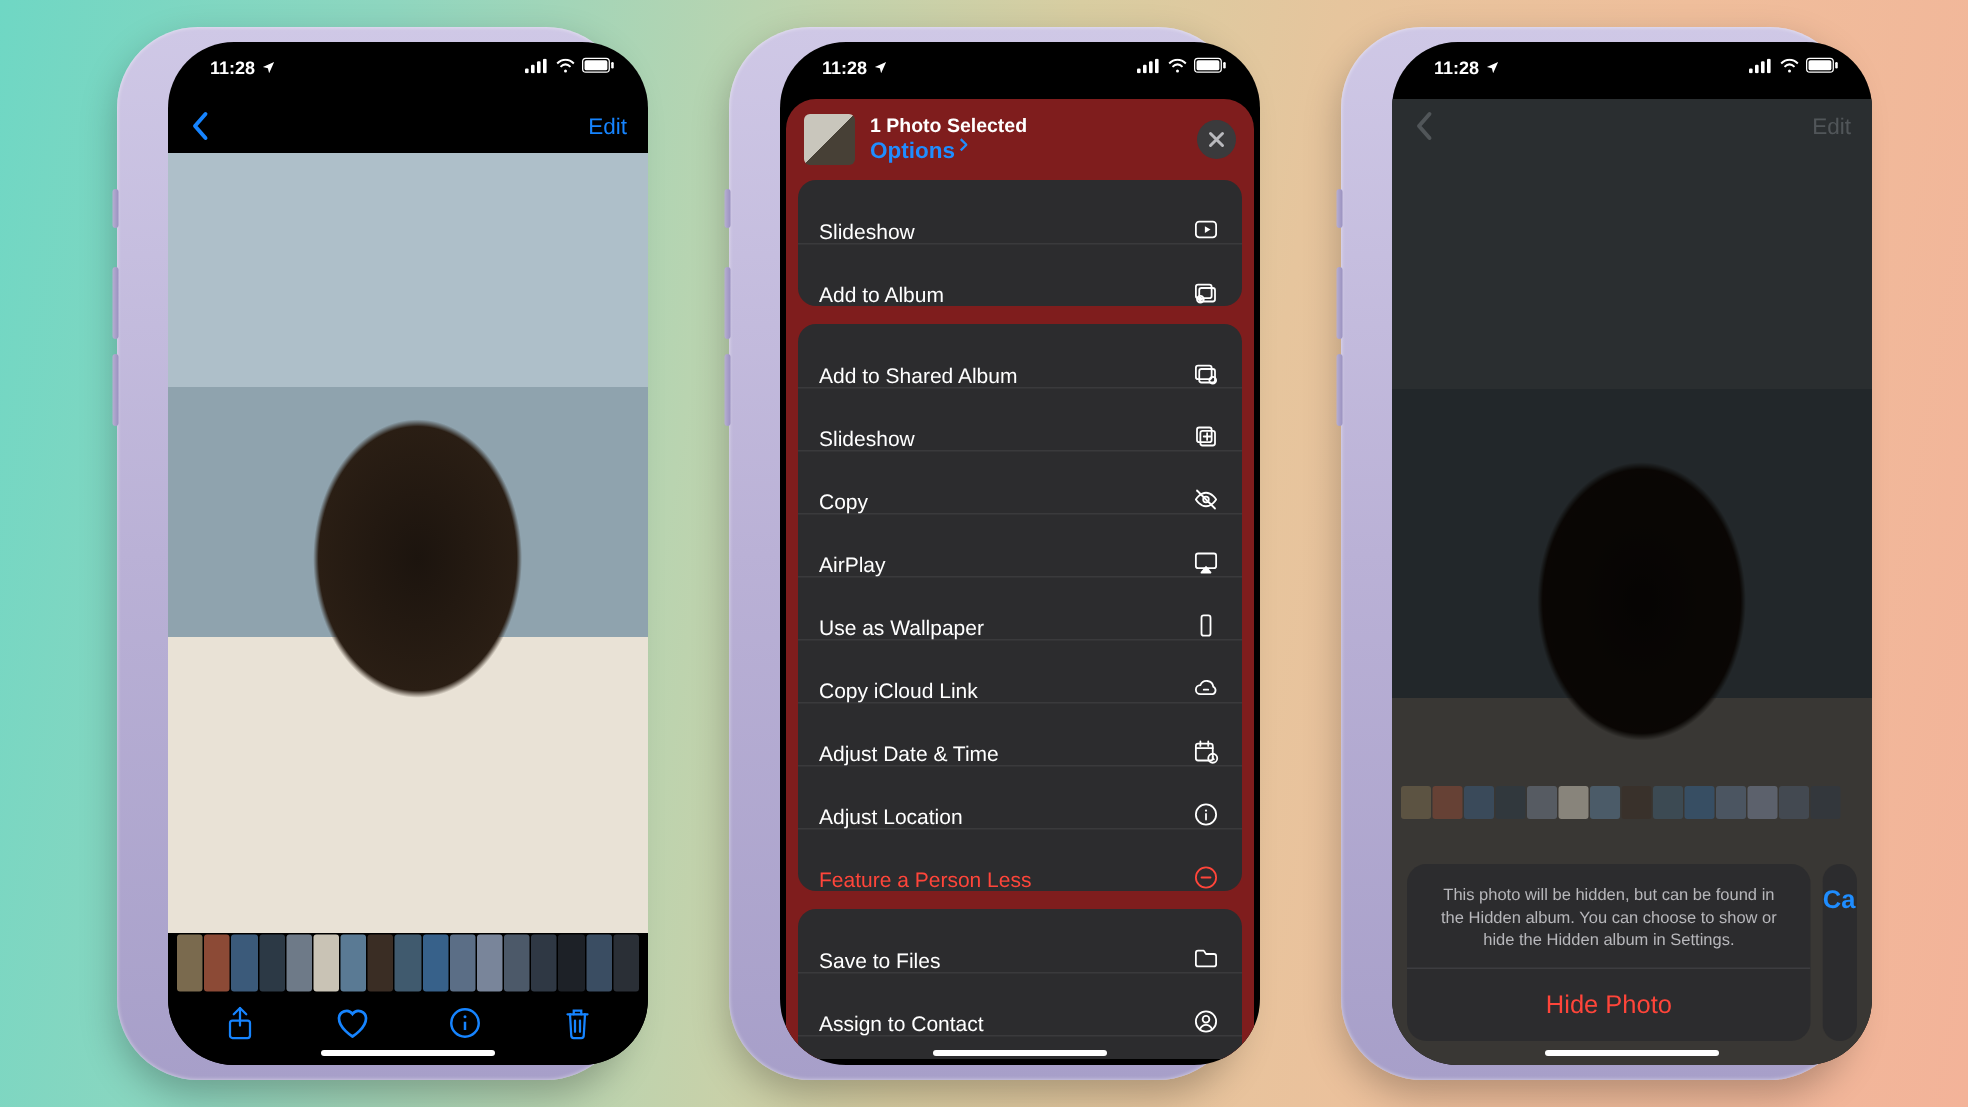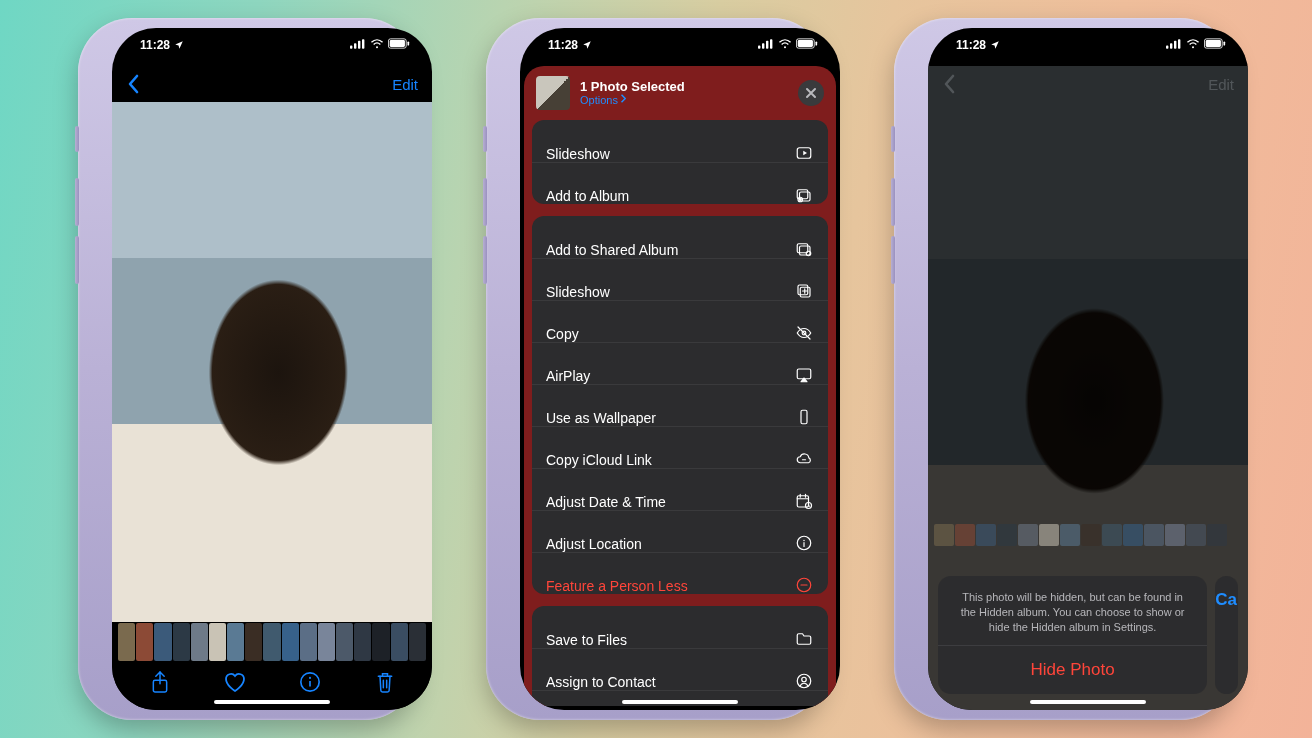--- a/index.html
+++ b/index.html
@@ -101,21 +101,21 @@
     display:flex; flex-direction:column;
   }
   .sheet-head {
     display:flex; align-items:center; gap:10px; padding:10px 12px;
   }
   .sheet-thumb {
     width:34px; height:34px; border-radius:4px;
     background:linear-gradient(135deg,#c9c6bc 0 50%,#474036 50% 100%);
   }
   .sheet-title { color:#fff; font-size:13px; font-weight:600; line-height:1.1; }
-  .sheet-opts { color:#1f8dff; font-size:11px; display:flex; align-items:flex-start; gap:2px; }
+  .sheet-opts { color:#1f8dff; font-size:15px; display:flex; align-items:flex-start; gap:2px;font-weight:bold; }
   .sheet-close {
     margin-left:auto; width:26px; height:26px; border-radius:13px;
     background:#3a3a3c; color:#b9b9bd; display:flex; align-items:center; justify-content:center;
     font-size:14px;
   }
   .sheet-body { flex:1; overflow:hidden; padding:0 8px 4px; }
   .group {
     background:#2c2c2e; border-radius:12px; margin-bottom:12px; overflow:hidden;
   }
   .row {

